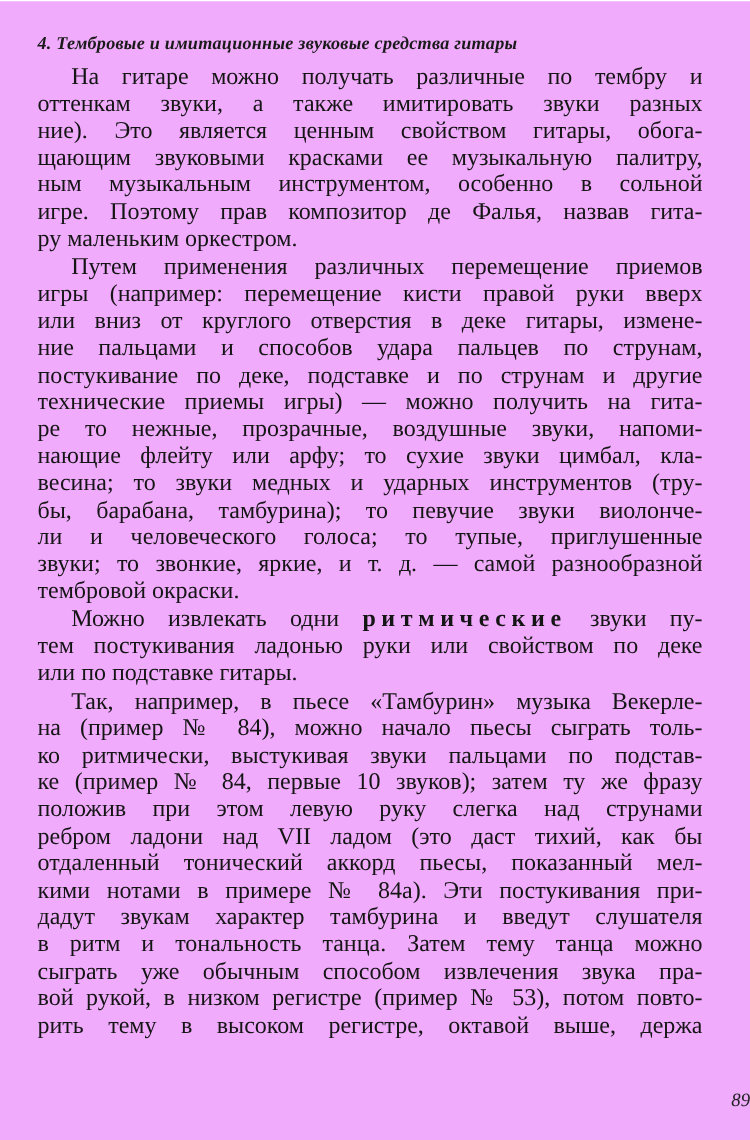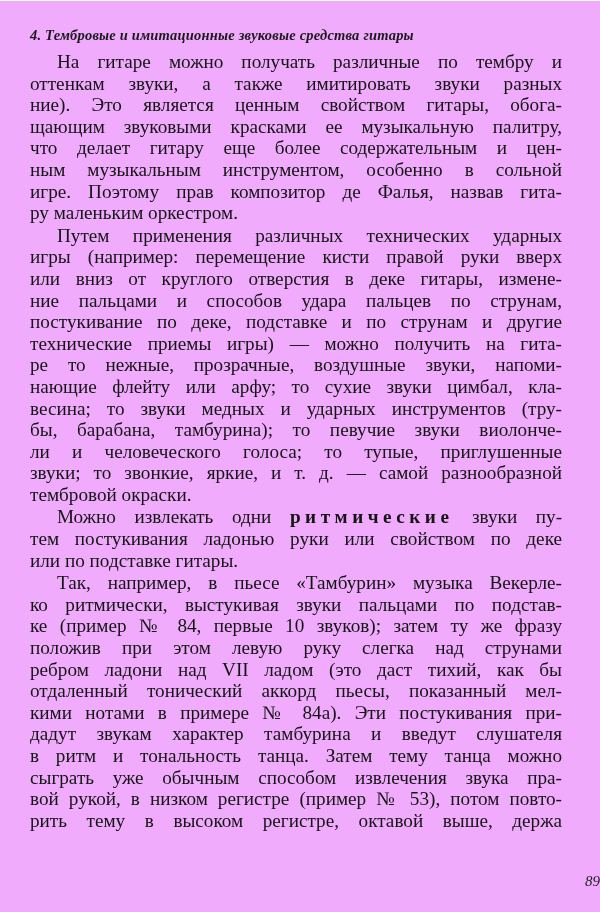--- a/index.html
+++ b/index.html
@@ -34,29 +34,28 @@
 <div class="page">
   <div class="heading">4. Тембровые и имитационные звуковые средства гитары</div>
 
   <div class="body">
 
     <div>
       <span class="line indent">На гитаре можно получать различные по тембру и</span>
       <span class="line">оттенкам звуки, а также имитировать звуки разных</span>
       <span class="line">ние). Это является ценным свойством гитары, обога-</span>
       <span class="line">щающим звуковыми красками ее музыкальную палитру,</span>
-      <span class="line">что делает гитару еще более содержательным и цен-</span>
       <span class="line">ным музыкальным инструментом, особенно в сольной</span>
       <span class="line">игре. Поэтому прав композитор де Фалья, назвав гита-</span>
       <span class="line last">ру маленьким оркестром.</span>
     </div>
     <div class="para-gap"></div>
 
     <div>
-      <span class="line indent">Путем применения различных технических ударных</span>
+      <span class="line indent">Путем применения различных перемещение приемов</span>
       <span class="line">игры (например: перемещение кисти правой руки вверх</span>
       <span class="line">или вниз от круглого отверстия в деке гитары, измене-</span>
       <span class="line">ние пальцами и способов удара пальцев по струнам,</span>
       <span class="line">постукивание по деке, подставке и по струнам и другие</span>
       <span class="line">технические приемы игры) — можно получить на гита-</span>
       <span class="line">ре то нежные, прозрачные, воздушные звуки, напоми-</span>
       <span class="line">нающие флейту или арфу; то сухие звуки цимбал, кла-</span>
       <span class="line">весина; то звуки медных и ударных инструментов (тру-</span>
       <span class="line">бы, барабана, тамбурина); то певучие звуки виолонче-</span>
       <span class="line">ли и человеческого голоса; то тупые, приглушенные</span>
@@ -67,20 +66,21 @@
 
     <div>
       <span class="line indent"><span>Можно извлекать одни</span> <span class="spaced">ритмические</span> <span>звуки пу-</span></span>
       <span class="line">тем постукивания ладонью руки или свойством по деке</span>
       <span class="line last">или по подставке гитары.</span>
     </div>
     <div class="para-gap"></div>
 
     <div>
       <span class="line indent">Так, например, в пьесе «Тамбурин» музыка Векерле-</span>
+      <span class="line">на (пример № 84), можно начало пьесы сыграть толь-</span>
       <span class="line">ко ритмически, выстукивая звуки пальцами по подстав-</span>
       <span class="line">ке (пример № 84, первые 10 звуков); затем ту же фразу</span>
       <span class="line">положив при этом левую руку слегка над струнами</span>
       <span class="line">ребром ладони над VII ладом (это даст тихий, как бы</span>
       <span class="line">отдаленный тонический аккорд пьесы, показанный мел-</span>
       <span class="line">кими нотами в примере № 84а). Эти постукивания при-</span>
       <span class="line">дадут звукам характер тамбурина и введут слушателя</span>
       <span class="line">в ритм и тональность танца. Затем тему танца можно</span>
       <span class="line">сыграть уже обычным способом извлечения звука пра-</span>
       <span class="line">вой рукой, в низком регистре (пример № 53), потом повто-</span>

